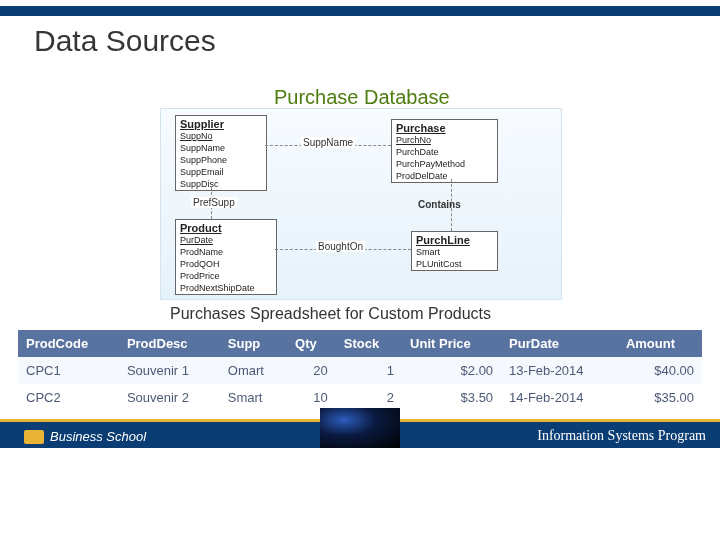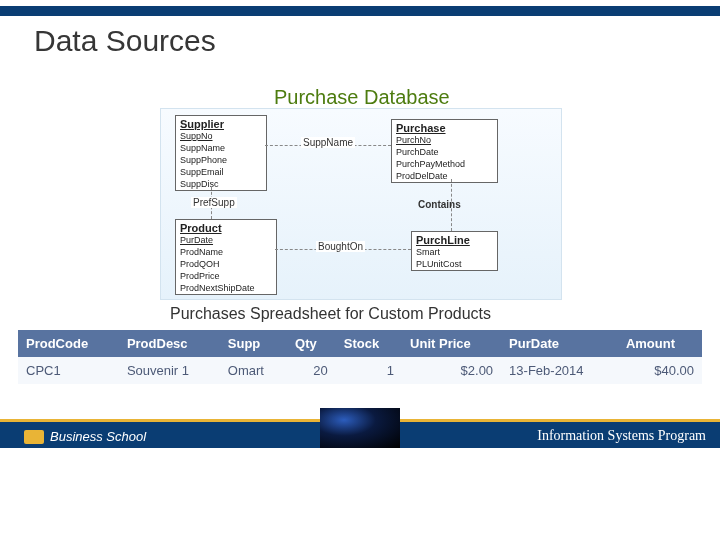--- a/index.html
+++ b/index.html
@@ -99,20 +99,30 @@
           <tr>
             <td>CPC1</td>
             <td>Souvenir 1</td>
             <td>Omart</td>
             <td class="r">20</td>
             <td class="r">1</td>
             <td class="r">$2.00</td>
             <td>13-Feb-2014</td>
             <td class="r">$40.00</td>
           </tr>
+          <tr>
+            <td>CPC2</td>
+            <td>Souvenir 2</td>
+            <td>Smart</td>
+            <td class="r">10</td>
+            <td class="r">2</td>
+            <td class="r">$3.50</td>
+            <td>14-Feb-2014</td>
+            <td class="r">$35.00</td>
+          </tr>
         </tbody>
     </table>
   </div>
 
   <div class="footer">
     <div class="rule"></div>
     <div class="band"></div>
     <div class="logo">
       <div class="cu"></div>
       <span class="txt">Business School</span>

